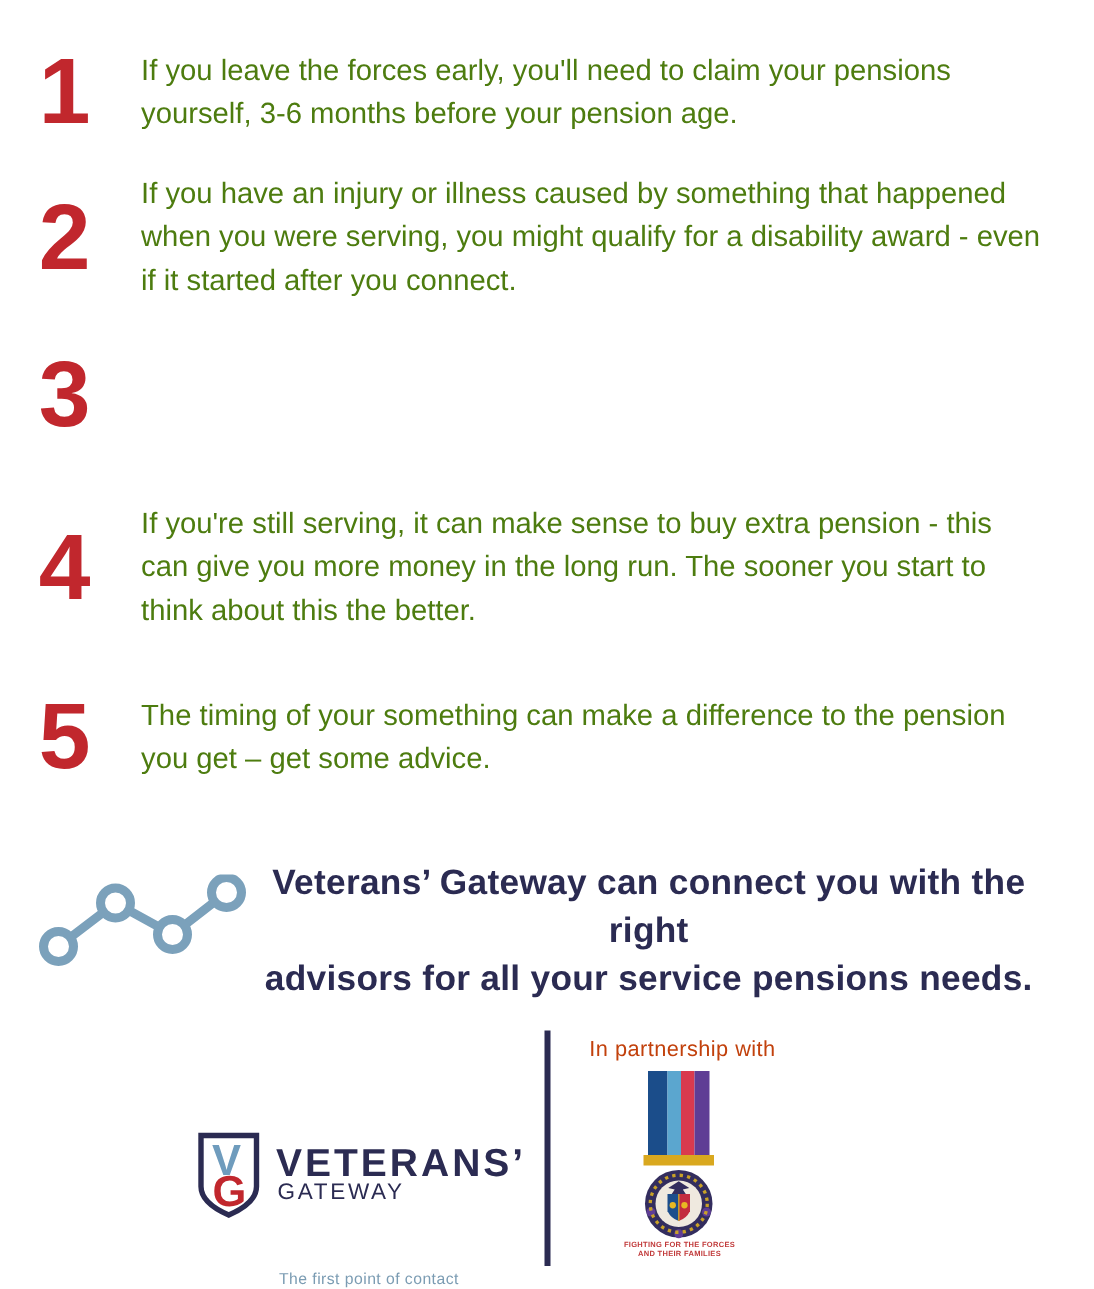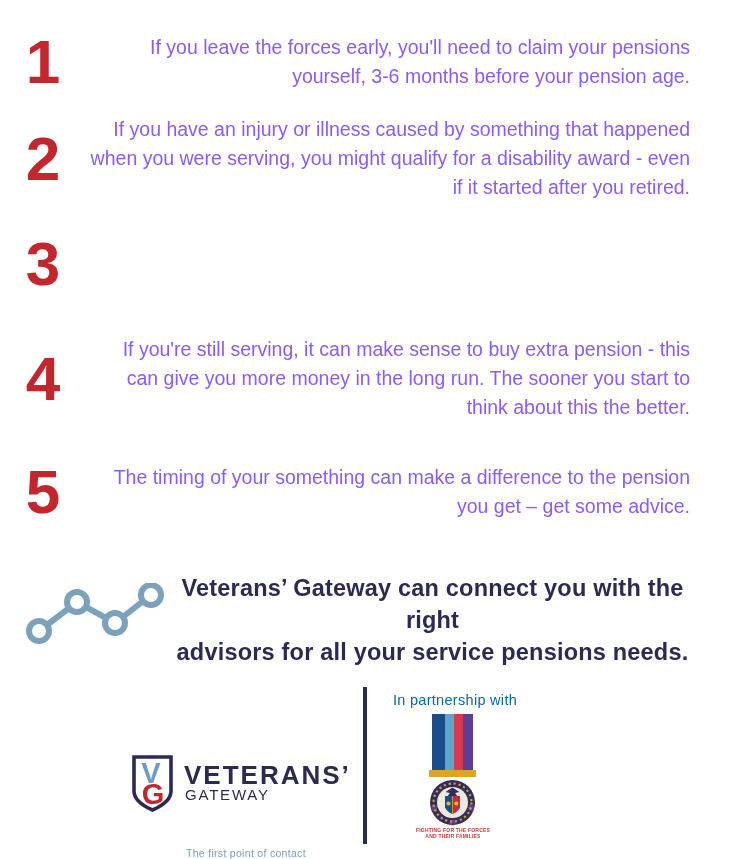--- a/index.html
+++ b/index.html
@@ -7,24 +7,23 @@
     position:relative;width:729px;height:859px;background:#ffffff;overflow:hidden;
     font-family:"Liberation Sans",sans-serif;
   }
   
   .tip{position:absolute;left:24px;display:flex;align-items:center;}
   .tip-num{
     width:38px;flex:0 0 38px;text-align:center;
     font-size:62px;font-weight:bold;color:#c1272d;line-height:1;
   }
   .tip-text{
-    margin-left:22px;width:606px;
-    font-size:19.5px;line-height:29px;color:#8b5cf6;
+    margin-left:32px;width:606px;
+    font-size:19.5px;line-height:29px;color:#4d7c0f;
     white-space:pre-line;
-    text-align:right;
   }
   .tip1{top:31px;}
   .tip2{top:115px;}
   .tip3{top:233px;}
   .tip4{top:335px;}
   .tip5{top:461px;}
   
   .callout-icon{position:absolute;left:26px;top:583px;width:140px;height:64px;}
   .callout-text{
     position:absolute;left:160px;top:572px;width:545px;
@@ -41,21 +40,21 @@
   .vg-name2{
     position:absolute;left:185px;top:786px;
     font-size:15px;font-weight:normal;color:#2b2b52;letter-spacing:1.8px;
   }
   .vg-tagline{
     position:absolute;left:186px;top:810px;
     font-size:10.5px;line-height:11.5px;color:#7b9cb3;white-space:pre-line;letter-spacing:0.3px;margin-top:38px;
   }
   .partner-label{
     position:absolute;left:370px;top:692px;width:170px;text-align:center;
-    font-size:14.5px;color:#0369a1;letter-spacing:0.3px;
+    font-size:14.5px;color:#c2410c;letter-spacing:0.3px;
   }
   .ribbon{position:absolute;left:432px;top:714px;width:41px;height:56px;display:flex;}
   .ribbon .s1{width:13px;background:#1b4d8a;}
   .ribbon .s2{width:9px;background:#5ba6cf;}
   .ribbon .s3{width:9px;background:#d93a4e;}
   .ribbon .s4{width:10px;background:#5f3d95;}
   .ribbon-bar{position:absolute;left:429px;top:770px;width:47px;height:7px;background:#d9a81f;}
   .emblem{position:absolute;left:429px;top:779px;width:47px;height:47px;}
   .fps-caption{
     position:absolute;left:408px;top:827px;width:90px;text-align:center;
@@ -71,21 +70,21 @@
   <div class="tip tip1">
     <div class="tip-num">1</div>
     <div class="tip-text">If you leave the forces early, you'll need to claim your pensions
 yourself, 3-6 months before your pension age.</div>
   </div>
 
   <div class="tip tip2">
     <div class="tip-num">2</div>
     <div class="tip-text">If you have an injury or illness caused by something that happened
 when you were serving, you might qualify for a disability award - even
-if it started after you retired.</div>
+if it started after you connect.</div>
   </div>
 
   <div class="tip tip3">
     <div class="tip-num">3</div>
   </div>
 
   <div class="tip tip4">
     <div class="tip-num">4</div>
     <div class="tip-text">If you're still serving, it can make sense to buy extra pension - this
 can give you more money in the long run. The sooner you start to

